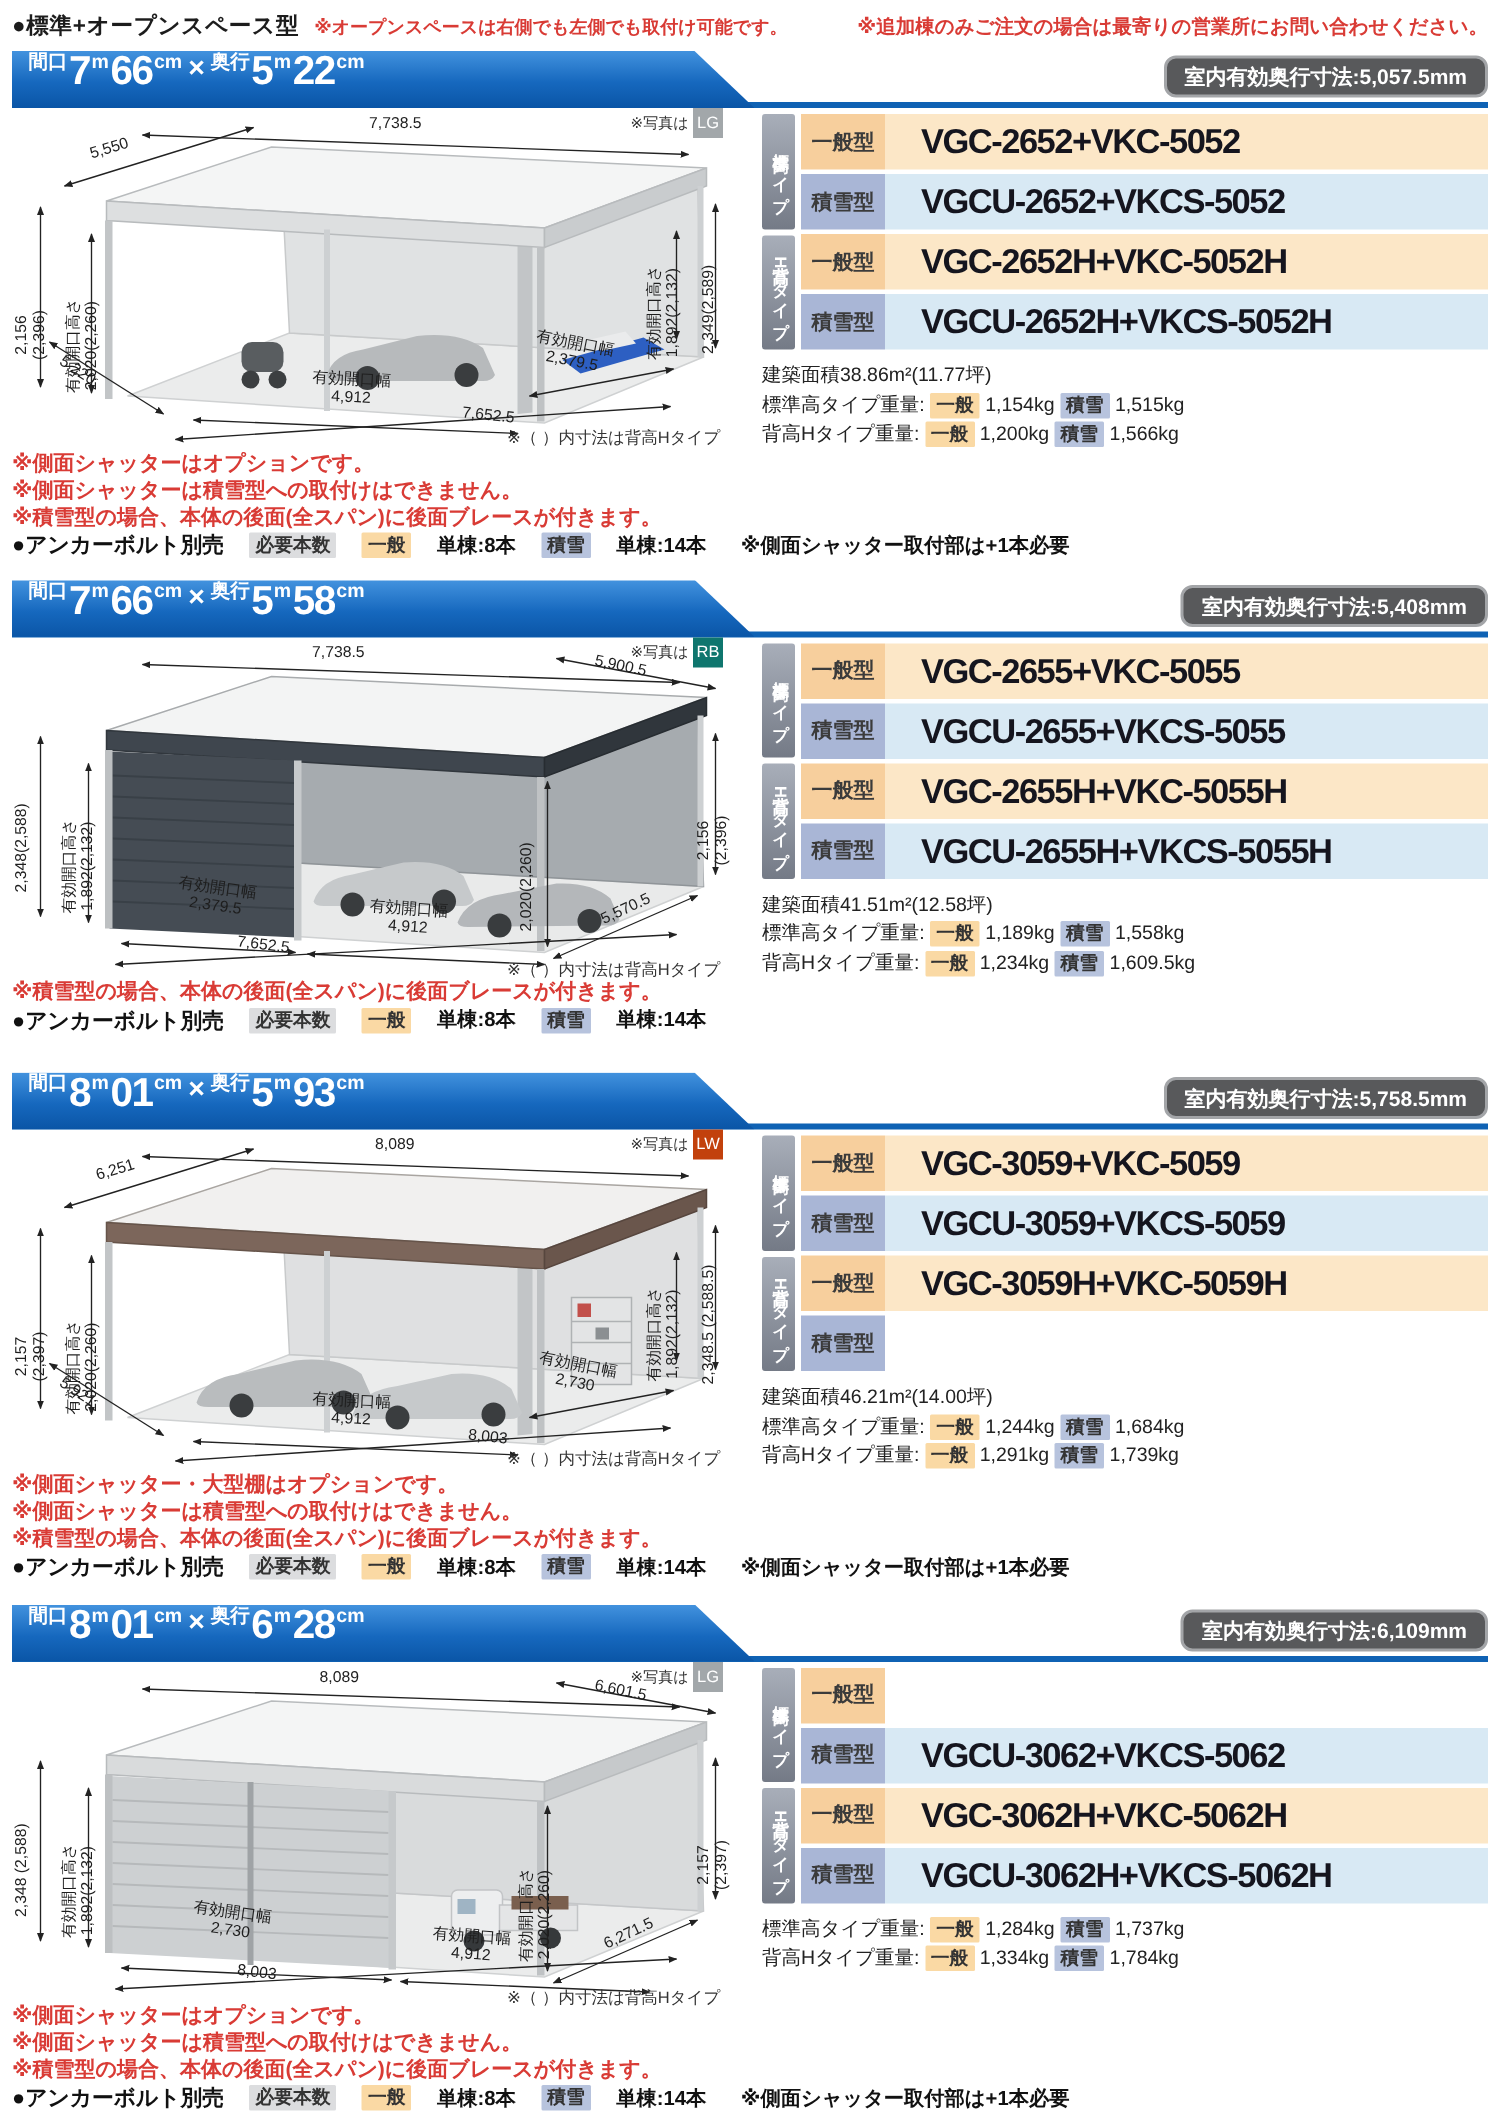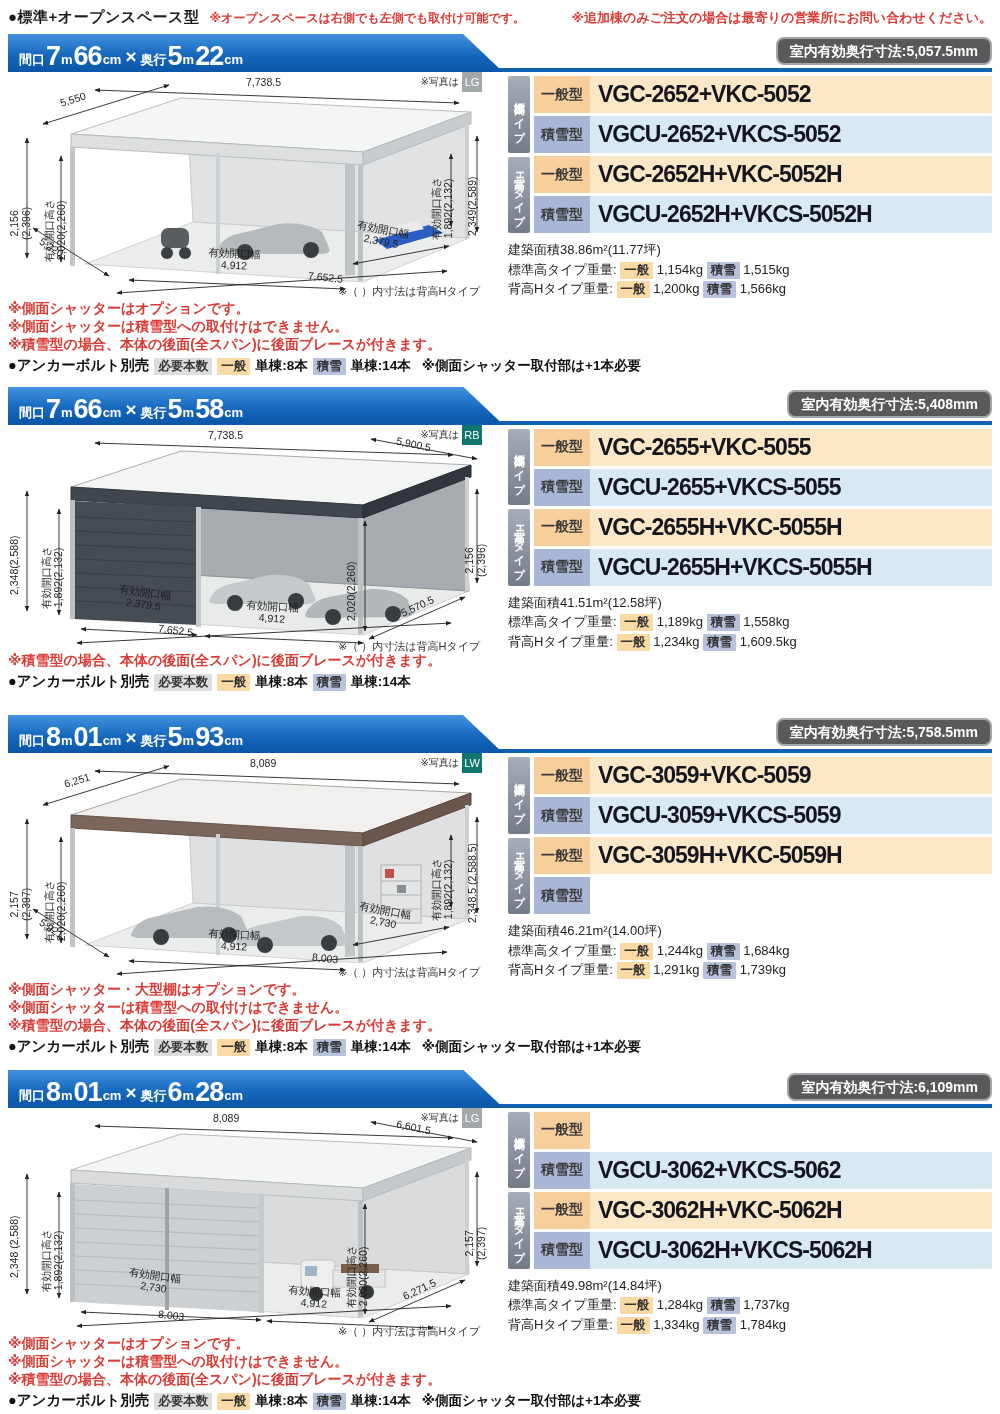--- a/index.html
+++ b/index.html
@@ -11,54 +11,54 @@
 .cat{font-size:15px;font-weight:700;letter-spacing:.5px;white-space:nowrap}
 .cat-note{font-size:12px;color:#D93B35;font-weight:700;margin-left:10px;white-space:nowrap}
 .top-right-note{margin-left:auto;font-size:13px;color:#D93B35;font-weight:700;white-space:nowrap}
 
 section{position:relative}
 .sec-header{position:relative;height:38px}
 .hr-blue{position:absolute;left:0;right:0;bottom:0;height:4px;background:#0F62B4}
 .banner{position:absolute;left:0;top:0;width:500px;height:38px;z-index:2;
  background:linear-gradient(180deg,#4292DE 0%,#1668BE 55%,#0A55A6 100%);
  clip-path:polygon(0 0,455px 0,495px 100%,0 100%);
- display:flex;align-items:flex-end;color:#fff;padding:16px 0 2px 10px}
+ display:flex;align-items:flex-start;color:#fff;padding:0 0 2px 10px}
 .b-sm{font-size:13px;font-weight:700;margin:0 1px 4px;line-height:1}
 .b-lg{font-size:27px;font-weight:700;line-height:1;letter-spacing:-1px}
 .b-x{font-size:19px;font-weight:700;margin:0 3px;line-height:1.3}
 .depth-badge{position:absolute;right:0;top:3px;background:#58595B;border:2px solid #A3A5A8;border-radius:8px;color:#fff;font-size:14px;font-weight:700;padding:5px 12px;line-height:1;white-space:nowrap}
 
 .sec-body{display:flex}
 .drawing{position:relative;width:500px;height:226px;flex:none}
 .drawing svg{position:absolute;left:0;top:0}
 .photo-row{position:absolute;top:0;right:26px;display:flex;align-items:center;gap:3px;z-index:3}
 .photo-prefix{font-size:10px;color:#333}
 .photo-badge{width:20px;height:20px;color:#fff;font-size:11px;font-weight:400;display:flex;align-items:center;justify-content:center}
-.pb-lg{background:#A2A7AA}.pb-rb{background:#0f766e}.pb-lw{background:#0f766e}
+.pb-lg{background:#A2A7AA}.pb-rb{background:#0f766e}.pb-lw{background:#c2410c}
 .dim{position:absolute;font-size:10.5px;color:#1e1e1e;white-space:nowrap;line-height:1.12;text-align:center;z-index:3}
 .vdim{position:absolute;font-size:10.5px;color:#1e1e1e;white-space:nowrap;line-height:1.12;text-align:center;transform-origin:0 0;transform:rotate(-90deg);z-index:3}
 .paren-note{position:absolute;font-size:11px;color:#333;white-space:nowrap;z-index:3}
 
 .sec-right{flex:1;padding-top:4px}
 .ptable{display:flex;height:157px}
 .groupcol{width:22px;display:flex;flex-direction:column;gap:4px;margin-right:4px;flex:none}
 .pgroup{flex:1;background:linear-gradient(180deg,#A8AEB9,#747A86);color:#fff;display:flex;align-items:center;justify-content:center;writing-mode:vertical-rl;font-size:11px;font-weight:700;letter-spacing:1px;border-radius:2px}
 .rows{flex:1;display:flex;flex-direction:column;gap:3px}
 .prow{display:flex;height:37px}
 .ptype{width:56px;display:flex;align-items:center;justify-content:center;font-size:14px;font-weight:700;color:#3B3B3B;flex:none}
-.pmodel{flex:1;display:flex;align-items:center;padding-left:8px;font-size:23px;font-weight:700;letter-spacing:-1px;color:#15151E;white-space:nowrap}
+.pmodel{flex:1;display:flex;align-items:center;padding-left:24px;font-size:23px;font-weight:700;letter-spacing:-1px;color:#15151E;white-space:nowrap}
 .prow.general .ptype{background:#F7CF9D}.prow.general .pmodel{background:#FCE7C7}
 .prow.snow .ptype{background:#A9B6D6}.prow.snow .pmodel{background:#D8E9F4}
 .pinfo{margin-top:7px;font-size:13px;line-height:1.5;color:#222;white-space:nowrap}
 .bdg{display:inline-block;font-size:12.5px;font-weight:700;color:#333;padding:0 4px;line-height:17px;border-radius:1px}
 .bdg.general{background:#FAD9A4}.bdg.snow{background:#B7C3DD}.bdg.gray{background:#DCDDDF}
 
 .notes{margin-top:0}
 .rnote{font-size:14px;font-weight:700;color:#D93B35;line-height:18px;white-space:nowrap}
-.anchor-line{display:flex;align-items:flex-end;gap:5px;height:22px;font-size:13.5px;font-weight:700;white-space:nowrap;color:#111}
+.anchor-line{display:flex;align-items:center;gap:17px;height:22px;font-size:13.5px;font-weight:700;white-space:nowrap;color:#111}
 .anchor-title{font-size:14.5px}
 .anchor-extra{margin-left:6px}
 .mb12{margin-bottom:12px}.mb24{margin-bottom:24px}.mb14{margin-bottom:14px}
 </style>
 </head>
 <body>
 
 <div class="page">
 
   <div class="topbar">
@@ -607,21 +607,20 @@
                 <span class="ptype">一般型</span>
                 <span class="pmodel">VGC-3062H+VKC-5062H</span>
               </div>
             <div class="prow snow">
                 <span class="ptype">積雪型</span>
                 <span class="pmodel">VGCU-3062H+VKCS-5062H</span>
               </div>
           </div>
         </div>
         <div class="pinfo">
-          <div>建築面積49.98m²(14.84坪)</div>
           <div><span>標準高タイプ重量:</span> <span class="bdg general">一般</span> <span>1,284kg</span> <span class="bdg snow">積雪</span> <span>1,737kg</span></div>
           <div><span>背高Hタイプ重量:</span> <span class="bdg general">一般</span> <span>1,334kg</span> <span class="bdg snow">積雪</span> <span>1,784kg</span></div>
         </div>
       </div>
     </div>
     <div class="notes">
       <div class="rnote">※側面シャッターはオプションです。</div>
       <div class="rnote">※側面シャッターは積雪型への取付けはできません。</div>
       <div class="rnote">※積雪型の場合、本体の後面(全スパン)に後面ブレースが付きます。</div>
       <div class="anchor-line">

